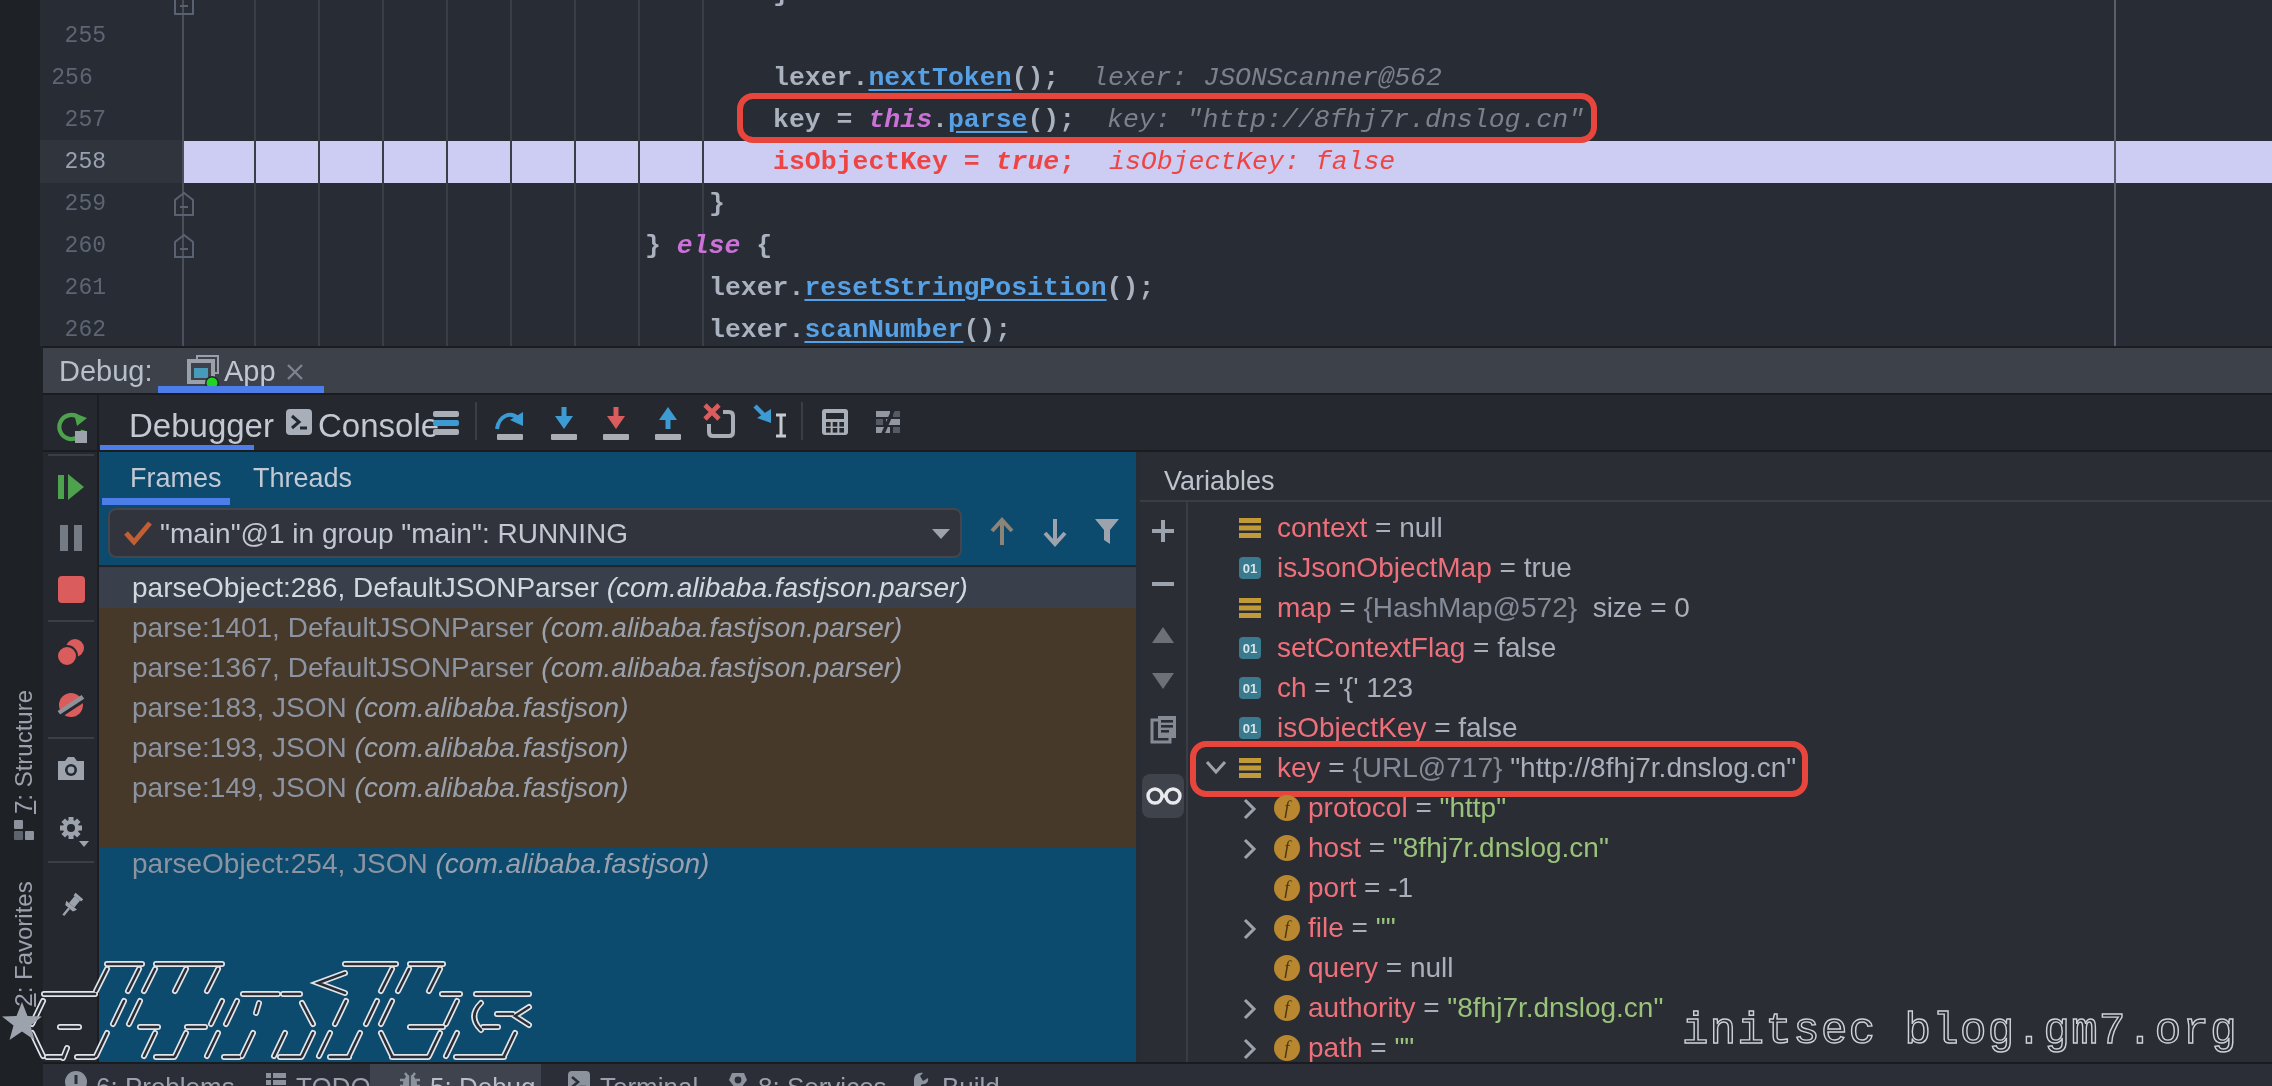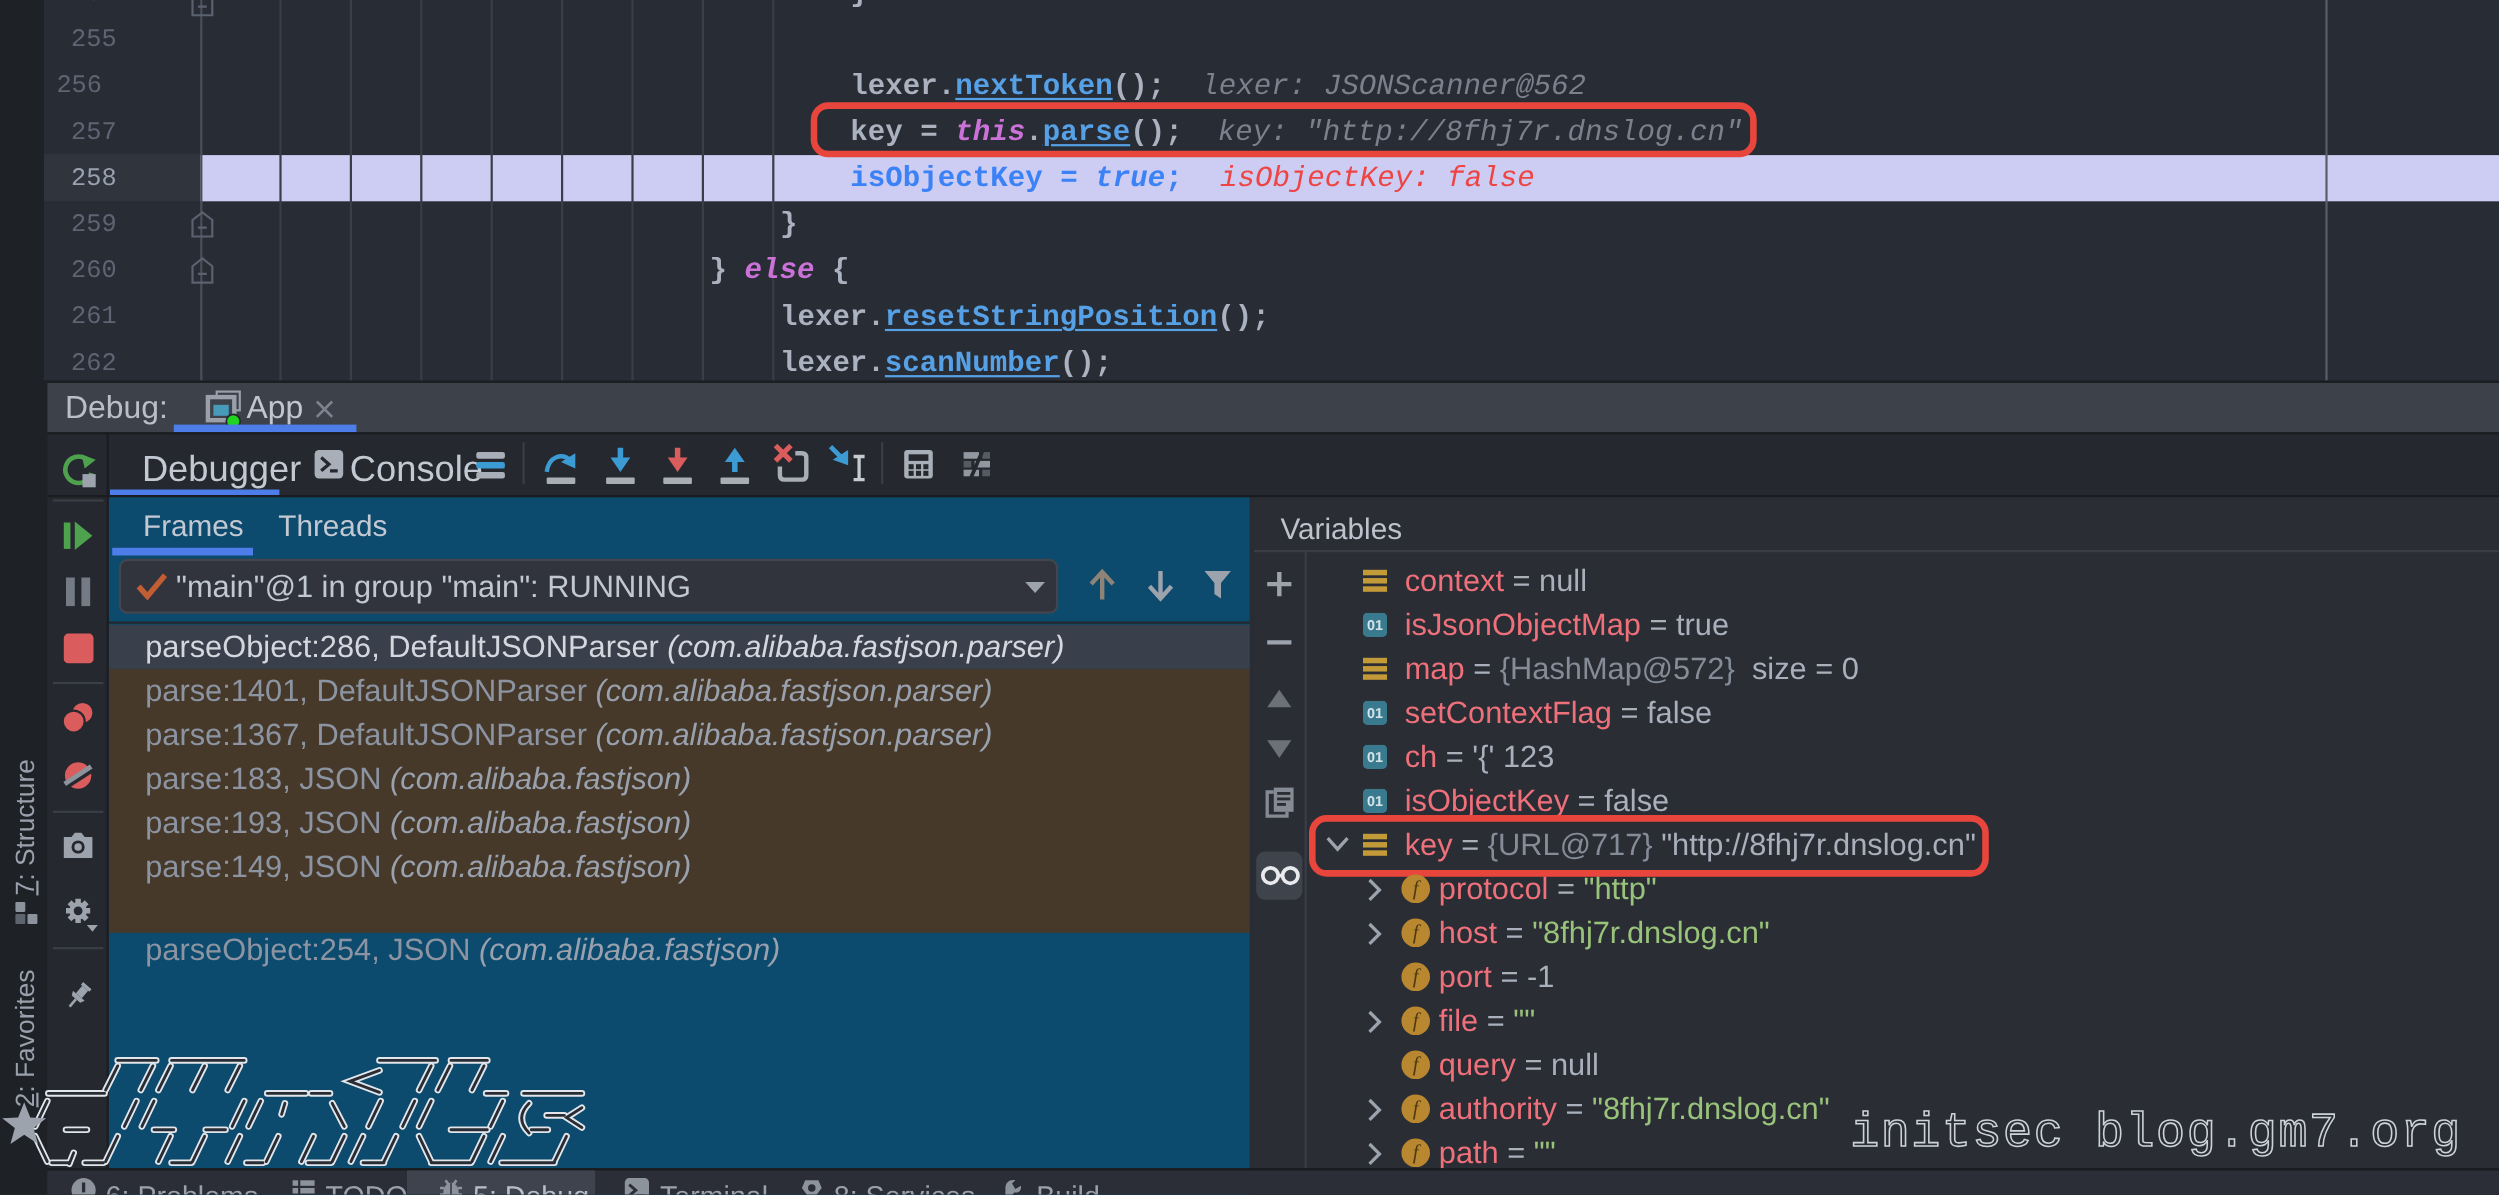--- a/index.html
+++ b/index.html
@@ -10,21 +10,21 @@
   #editor { position:absolute; left:0; top:0; width:2272px; height:346px; background:#282c34; }
   .codeline { position:absolute; height:42px; line-height:42px; font-family:"Liberation Mono", monospace; font-size:26.5px; letter-spacing:0px; white-space:pre; color:#abb2bf; font-weight:600; }
   .lnum { position:absolute; width:68px; text-align:right; height:42px; line-height:42px; font-family:"Liberation Mono", monospace; font-size:23px; color:#5d6472; left:38px; }
   .guide { position:absolute; width:2px; top:0; height:346px; background:#3a3e47; }
   .kw { color:#cb72d8; font-style:italic; }
   .fn { color:#56a0e6; text-decoration:underline; text-underline-offset:4px; text-decoration-thickness:2.2px; }
   .hint { color:#7a818d; font-style:italic; font-weight:400; }
   #execline { position:absolute; left:182px; top:141px; width:2090px; height:42px; background:#cdccf2; }
   #execgutter { position:absolute; left:40px; top:140px; width:142px; height:43px; background:#30343d; }
   .darkhint { color:#ef4444; font-style:italic; font-weight:400; }
-  .dk { color:#3b82f6; }
+  .dk { color:#ef4444; }
   
   #dbghead { position:absolute; left:43px; top:348px; width:2229px; height:45px; background:#3c414a; }
   
   #toolbar { position:absolute; left:43px; top:393px; width:2229px; height:59px; background:#25282e; }
   
   #farleft { position:absolute; left:0; top:0; width:40px; height:1086px; background:#1e2126; z-index:1; }
   #farleft2 { position:absolute; left:0; top:346px; width:43px; height:740px; background:#1e2126; z-index:1; }
   #lefttools { position:absolute; left:43px; top:393px; width:56px; height:669px; background:#25282e; border-right:2px solid #1b1d22; }
   
   #framespanel { position:absolute; left:99px; top:452px; width:1037px; height:752px; background:#0c4a6e; }

